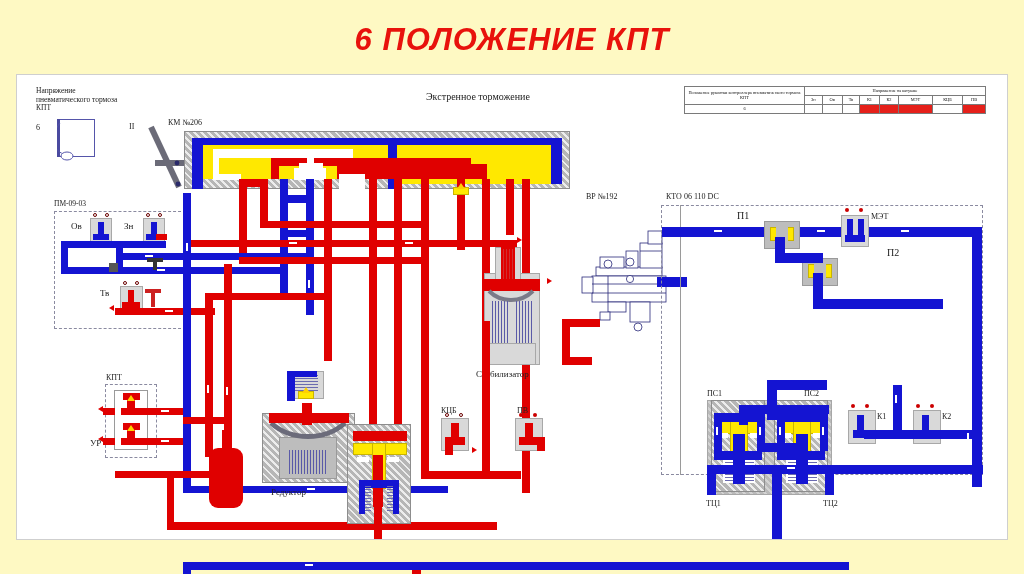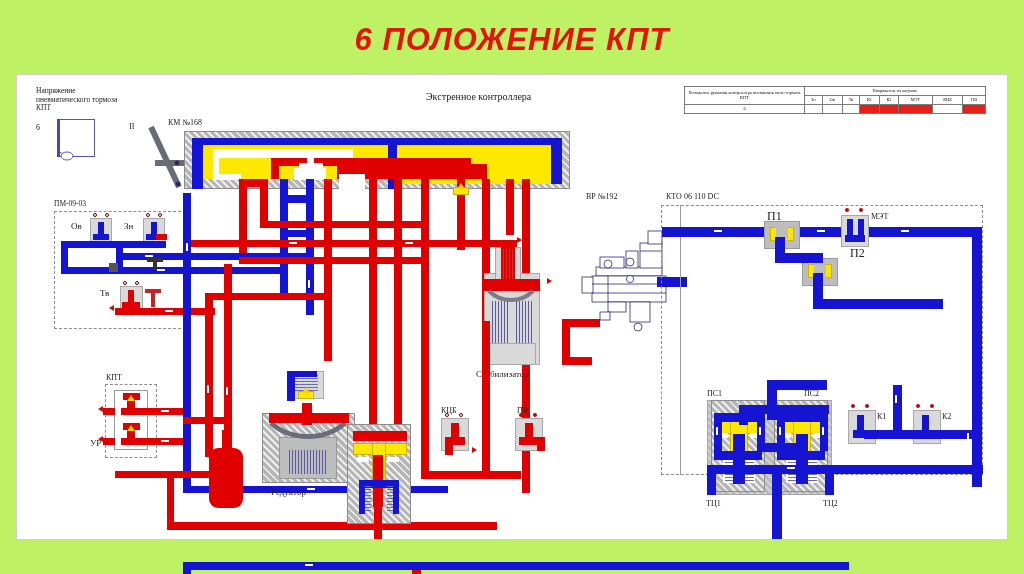--- a/index.html
+++ b/index.html
@@ -4,21 +4,21 @@
 <style>
   * { box-sizing: border-box; }
   html, body { margin:0; padding:0; }
   body {
     width:1024px; height:574px;
     background:#ffffff;
     font-family:"Liberation Serif", serif;
     overflow:hidden;
     position:relative;
   }
-  #stage { position:relative; width:1024px; height:574px; background:#bef264; }
+  #stage { position:relative; width:1024px; height:574px; background:#fef9c3; }
 
   
   .title {
     position:absolute; left:0; top:22px; width:1024px;
     text-align:center;
     font-family:"Liberation Sans", sans-serif;
     font-weight:bold; font-style:italic;
     font-size:31px; letter-spacing:1px;
     color:#e8120c;
   }
@@ -115,32 +115,32 @@
 
     <div>
       <div style="position:absolute;left:40px;top:44px;width:38px;height:38px;border:1px solid #5555aa;background:#fff;"></div>
       <div style="position:absolute;left:40px;top:44px;width:3px;height:38px;background:#4a4aa0;"></div>
       <svg style="position:absolute;left:40px;top:44px;" width="40" height="42">
         <path d="M3 4 C -8 18, -5 32, 9 36" stroke="#5555aa" stroke-width="1" fill="none"></path>
         <ellipse cx="10" cy="37" rx="6" ry="4" stroke="#5555aa" stroke-width="1" fill="#fff"></ellipse>
       </svg>
     </div>
 
-    <div class="lbl" style="left:409px; top:16px; font-size:10px;">Экстренное контроллера</div>
+    <div class="lbl" style="left:409px; top:16px; font-size:10px;">Экстренное торможение</div>
 
     <div class="lbl" style="left:112px; top:47px; font-size:8px;">II</div>
     <svg style="position:absolute;left:122px;top:50px;" width="62" height="72">
       <path d="M12 2 L40 62" stroke="#6b6b78" stroke-width="6" fill="none"></path>
       <path d="M16 38 L58 38" stroke="#6b6b78" stroke-width="6" fill="none"></path>
       <circle cx="38" cy="38" r="2.4" fill="#2a2a6a"></circle>
       <circle cx="39" cy="59" r="2.4" fill="#2a2a6a"></circle>
     </svg>
 
     <div>
-      <div class="lbl" style="left:151px; top:43px; font-size:8px;">КМ №168</div>
+      <div class="lbl" style="left:151px; top:43px; font-size:8px;">КМ №206</div>
 
       <div class="box-hatch" style="left:167px; top:56px; width:386px; height:58px;"></div>
 
       <div class="pipeB" style="left:175px; top:63px; width:370px; height:7px;"></div>
       <div class="pipeB" style="left:175px; top:63px; width:11px; height:51px;"></div>
       <div class="pipeB" style="left:534px; top:63px; width:11px; height:46px;"></div>
       <div class="pipeB" style="left:371px; top:70px; width:9px; height:44px;"></div>
 
       <div class="pipeY" style="left:186px; top:70px; width:185px; height:34px;"></div>
       <div class="pipeY" style="left:380px; top:70px; width:154px; height:39px;"></div>
@@ -428,29 +428,29 @@
       <div class="dashbox" style="left:644px; top:130px; width:322px; height:270px;"></div>
       <div style="position:absolute;left:663px;top:130px;width:1px;height:270px;background:#9a9a9a;"></div>
 
       <div class="pipeB" style="left:645px; top:152px; width:320px; height:10px;"></div>
       <div class="tick" style="left:697px; top:155px;"></div>
       <div class="tick" style="left:800px; top:155px;"></div>
       <div class="tick" style="left:884px; top:155px;"></div>
       <div class="pipeB" style="left:955px; top:152px; width:10px; height:260px;"></div>
 
       <div>
-        <div class="lbl" style="left:750px; top:135px; font-size:12px;">П1</div>
+        <div class="lbl" style="left:720px; top:135px; font-size:10px;">П1</div>
         <div class="box-gray" style="left:747px; top:146px; width:36px; height:28px;"></div>
         <div class="yv" style="left:753px; top:152px; width:24px; height:14px;"></div>
         <div style="position:absolute;left:759px;top:152px;width:12px;height:14px;background:#bdbdbd;"></div>
         <div class="pipeB" style="left:758px; top:162px; width:10px; height:22px;"></div>
       </div>
 
       <div>
-        <div class="lbl" style="left:793px; top:172px; font-size:12px;padding-left:40px;">П2</div>
+        <div class="lbl" style="left:830px; top:172px; font-size:10px;padding-left:40px;">П2</div>
         <div class="box-gray" style="left:785px; top:183px; width:36px; height:28px;"></div>
         <div class="yv" style="left:791px; top:189px; width:24px; height:14px;"></div>
         <div style="position:absolute;left:797px;top:189px;width:12px;height:14px;background:#bdbdbd;"></div>
         <div class="pipeB" style="left:758px; top:178px; width:48px; height:10px;"></div>
         <div class="pipeB" style="left:796px; top:198px; width:10px; height:34px;"></div>
         <div class="pipeB" style="left:796px; top:224px; width:130px; height:10px;"></div>
       </div>
 
       <div>
         <div class="lbl" style="left:854px; top:137px; font-size:8px;">МЭТ</div>

